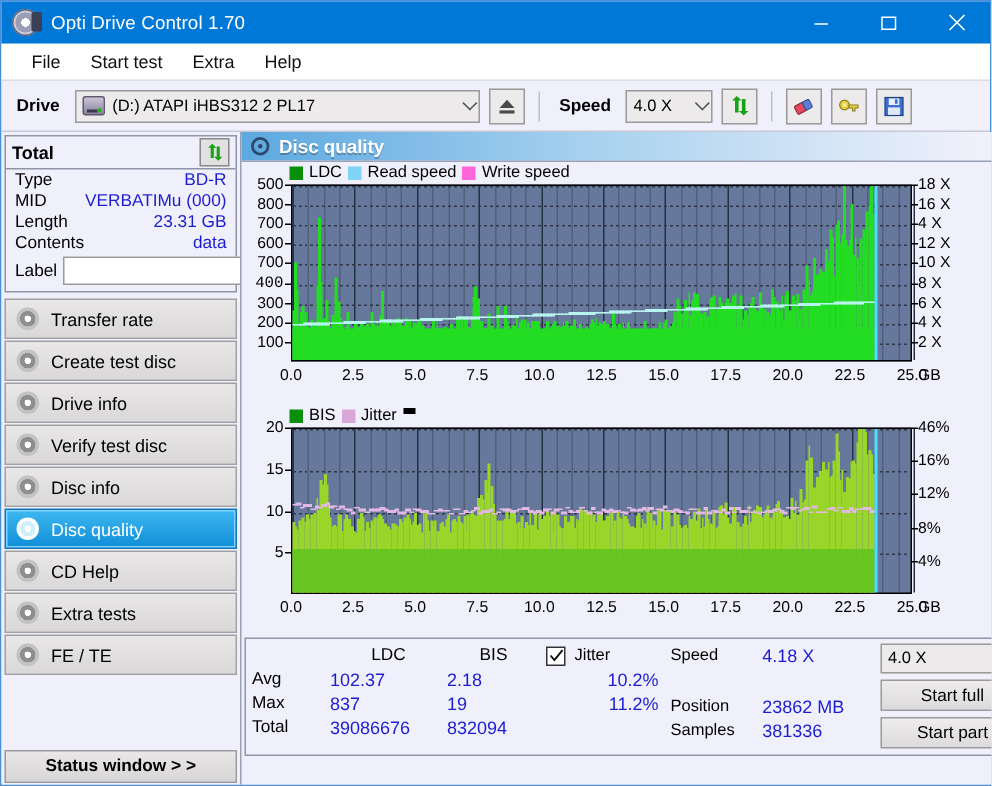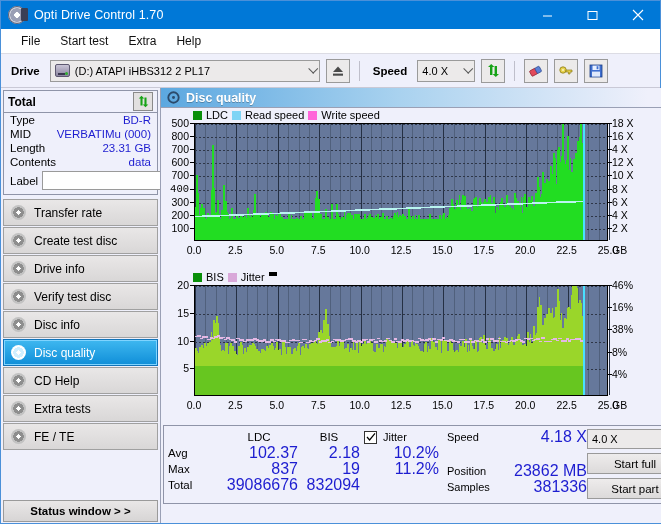--- a/index.html
+++ b/index.html
@@ -121,21 +121,21 @@
         background:repeating-linear-gradient(to right,#2e3647 0 2px,transparent 2px 4px); }
   .bar { position:absolute; bottom:0; }
   .marker { position:absolute; top:0; bottom:0; width:2px; background:#49e0ff; }
   .rdline { position:absolute; height:1.6px; background:#b9f5f0; }
 
   
   #stats { border:1px solid #8f94a8; margin:2px; padding:3px 4px 4px 4px;
            display:flex; background:#eff0fb; }
   #stats .col-lab { width:52px; font-size:11.5px; }
   .srow { display:flex; align-items:center; height:16px; }
-  .num { color:#1d1dd0; font-size:16px; text-align:right; }
+  .num { color:#1d1dd0; font-size:12px; }
   .hdr { font-size:11.5px; text-align:center; }
   .chk { width:13px; height:13px; border:1px solid #333; background:#fff;
          display:inline-flex; align-items:center; justify-content:center;
          margin-right:6px; }
   .btn { background:linear-gradient(#eeecec,#dcdada); border:1px solid #9a9a9a;
          font-size:11.5px; display:flex; align-items:center; justify-content:center; }
 
   
   #statusbar { position:absolute; left:0; right:0; bottom:0; height:20px;
                display:flex; align-items:center; background:#eff0fb;
@@ -1432,21 +1432,21 @@
             <div class="ylab" style="left: 0px; width: 28px; top: 63.5px;">10</div>
             <div class="tick" style="left: 29px; top: 69.5px; width: 4px; height: 1px;"></div>
             <div class="ylab" style="left: 0px; width: 28px; top: 35.75px;">15</div>
             <div class="tick" style="left: 29px; top: 41.75px; width: 4px; height: 1px;"></div>
             <div class="ylab" style="left: 0px; width: 28px; top: 8px;">20</div>
             <div class="tick" style="left: 29px; top: 14px; width: 4px; height: 1px;"></div>
             <div class="rlab" style="left: 451px; top: 96.8px;">4%</div>
             <div class="tick" style="left: 447px; top: 102.8px; width: 4px; height: 1px;"></div>
             <div class="rlab" style="left: 451px; top: 74.6px;">8%</div>
             <div class="tick" style="left: 447px; top: 80.6px; width: 4px; height: 1px;"></div>
-            <div class="rlab" style="left: 451px; top: 52.4px;">38%</div>
+            <div class="rlab" style="left: 451px; top: 52.4px;">12%</div>
             <div class="tick" style="left: 447px; top: 58.4px; width: 4px; height: 1px;"></div>
             <div class="rlab" style="left: 451px; top: 30.2px;">16%</div>
             <div class="tick" style="left: 447px; top: 36.2px; width: 4px; height: 1px;"></div>
             <div class="rlab" style="left: 451px; top: 8px;">46%</div>
             <div class="tick" style="left: 447px; top: 14px; width: 4px; height: 1px;"></div>
             <div class="xlab" style="left: 19px; top: 128px; width: 28px; text-align: center;">0.0</div>
             <div class="xlab" style="left: 60.4px; top: 128px; width: 28px; text-align: center;">2.5</div>
             <div class="xlab" style="left: 101.8px; top: 128px; width: 28px; text-align: center;">5.0</div>
             <div class="xlab" style="left: 143.2px; top: 128px; width: 28px; text-align: center;">7.5</div>
             <div class="xlab" style="left: 184.6px; top: 128px; width: 28px; text-align: center;">10.0</div>

